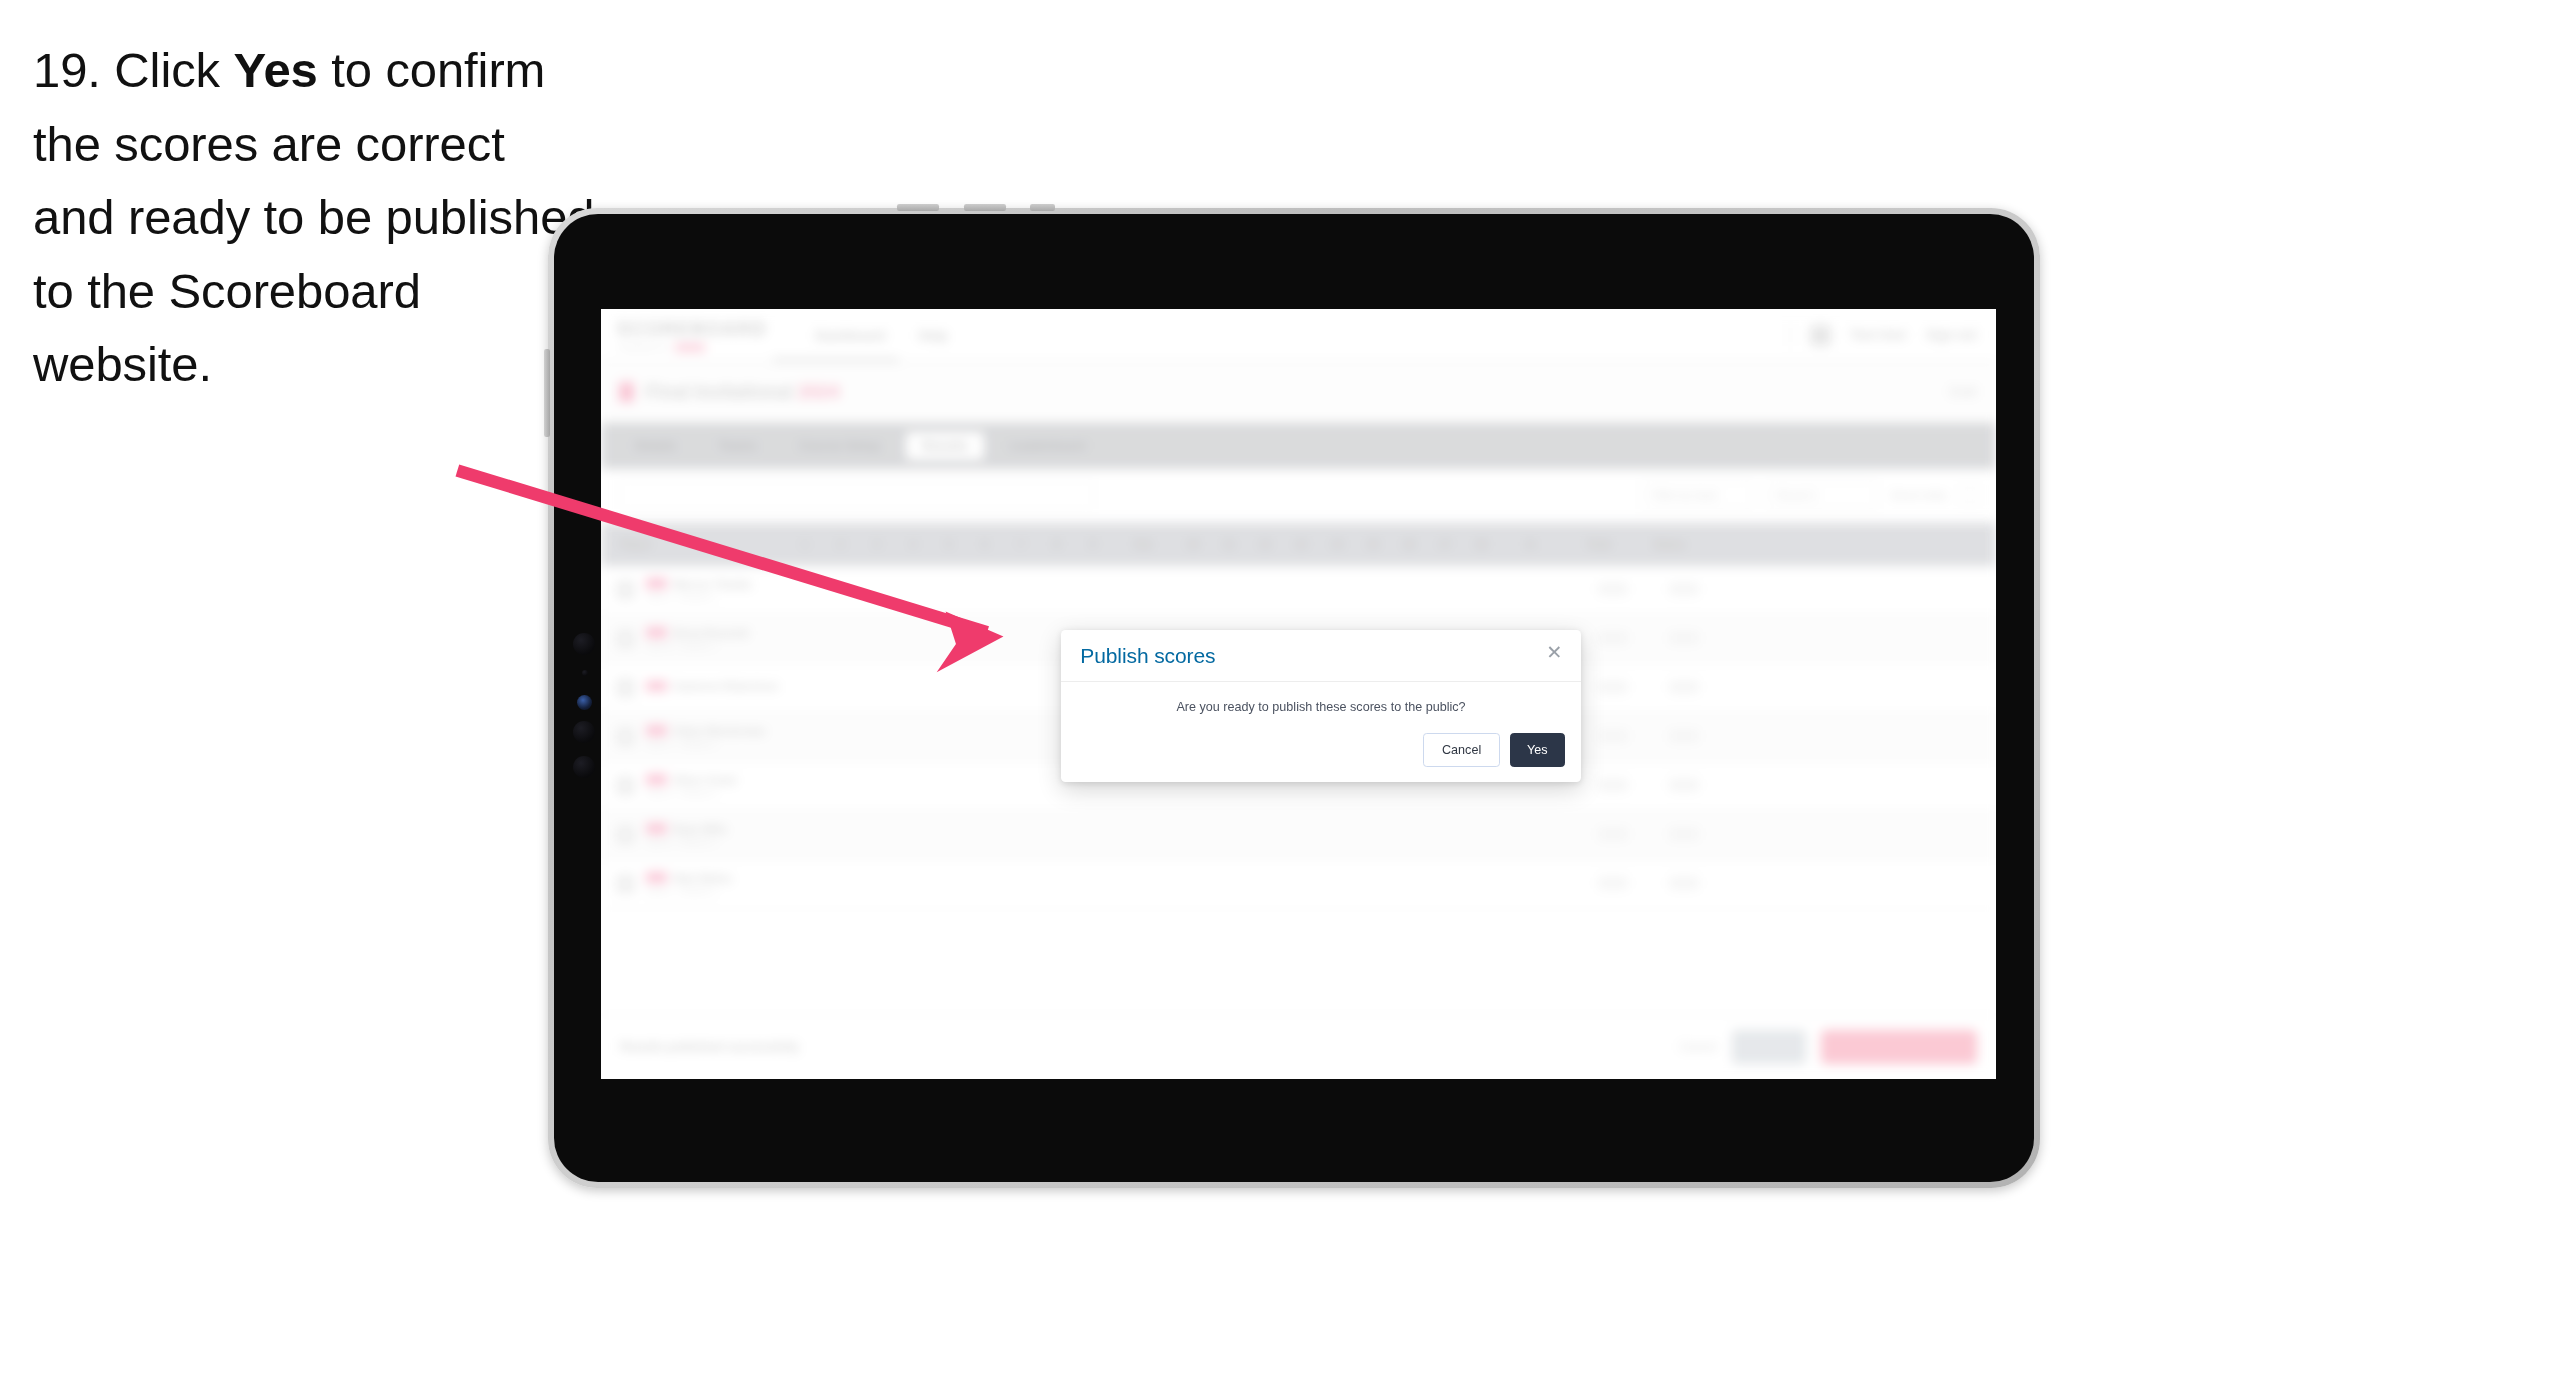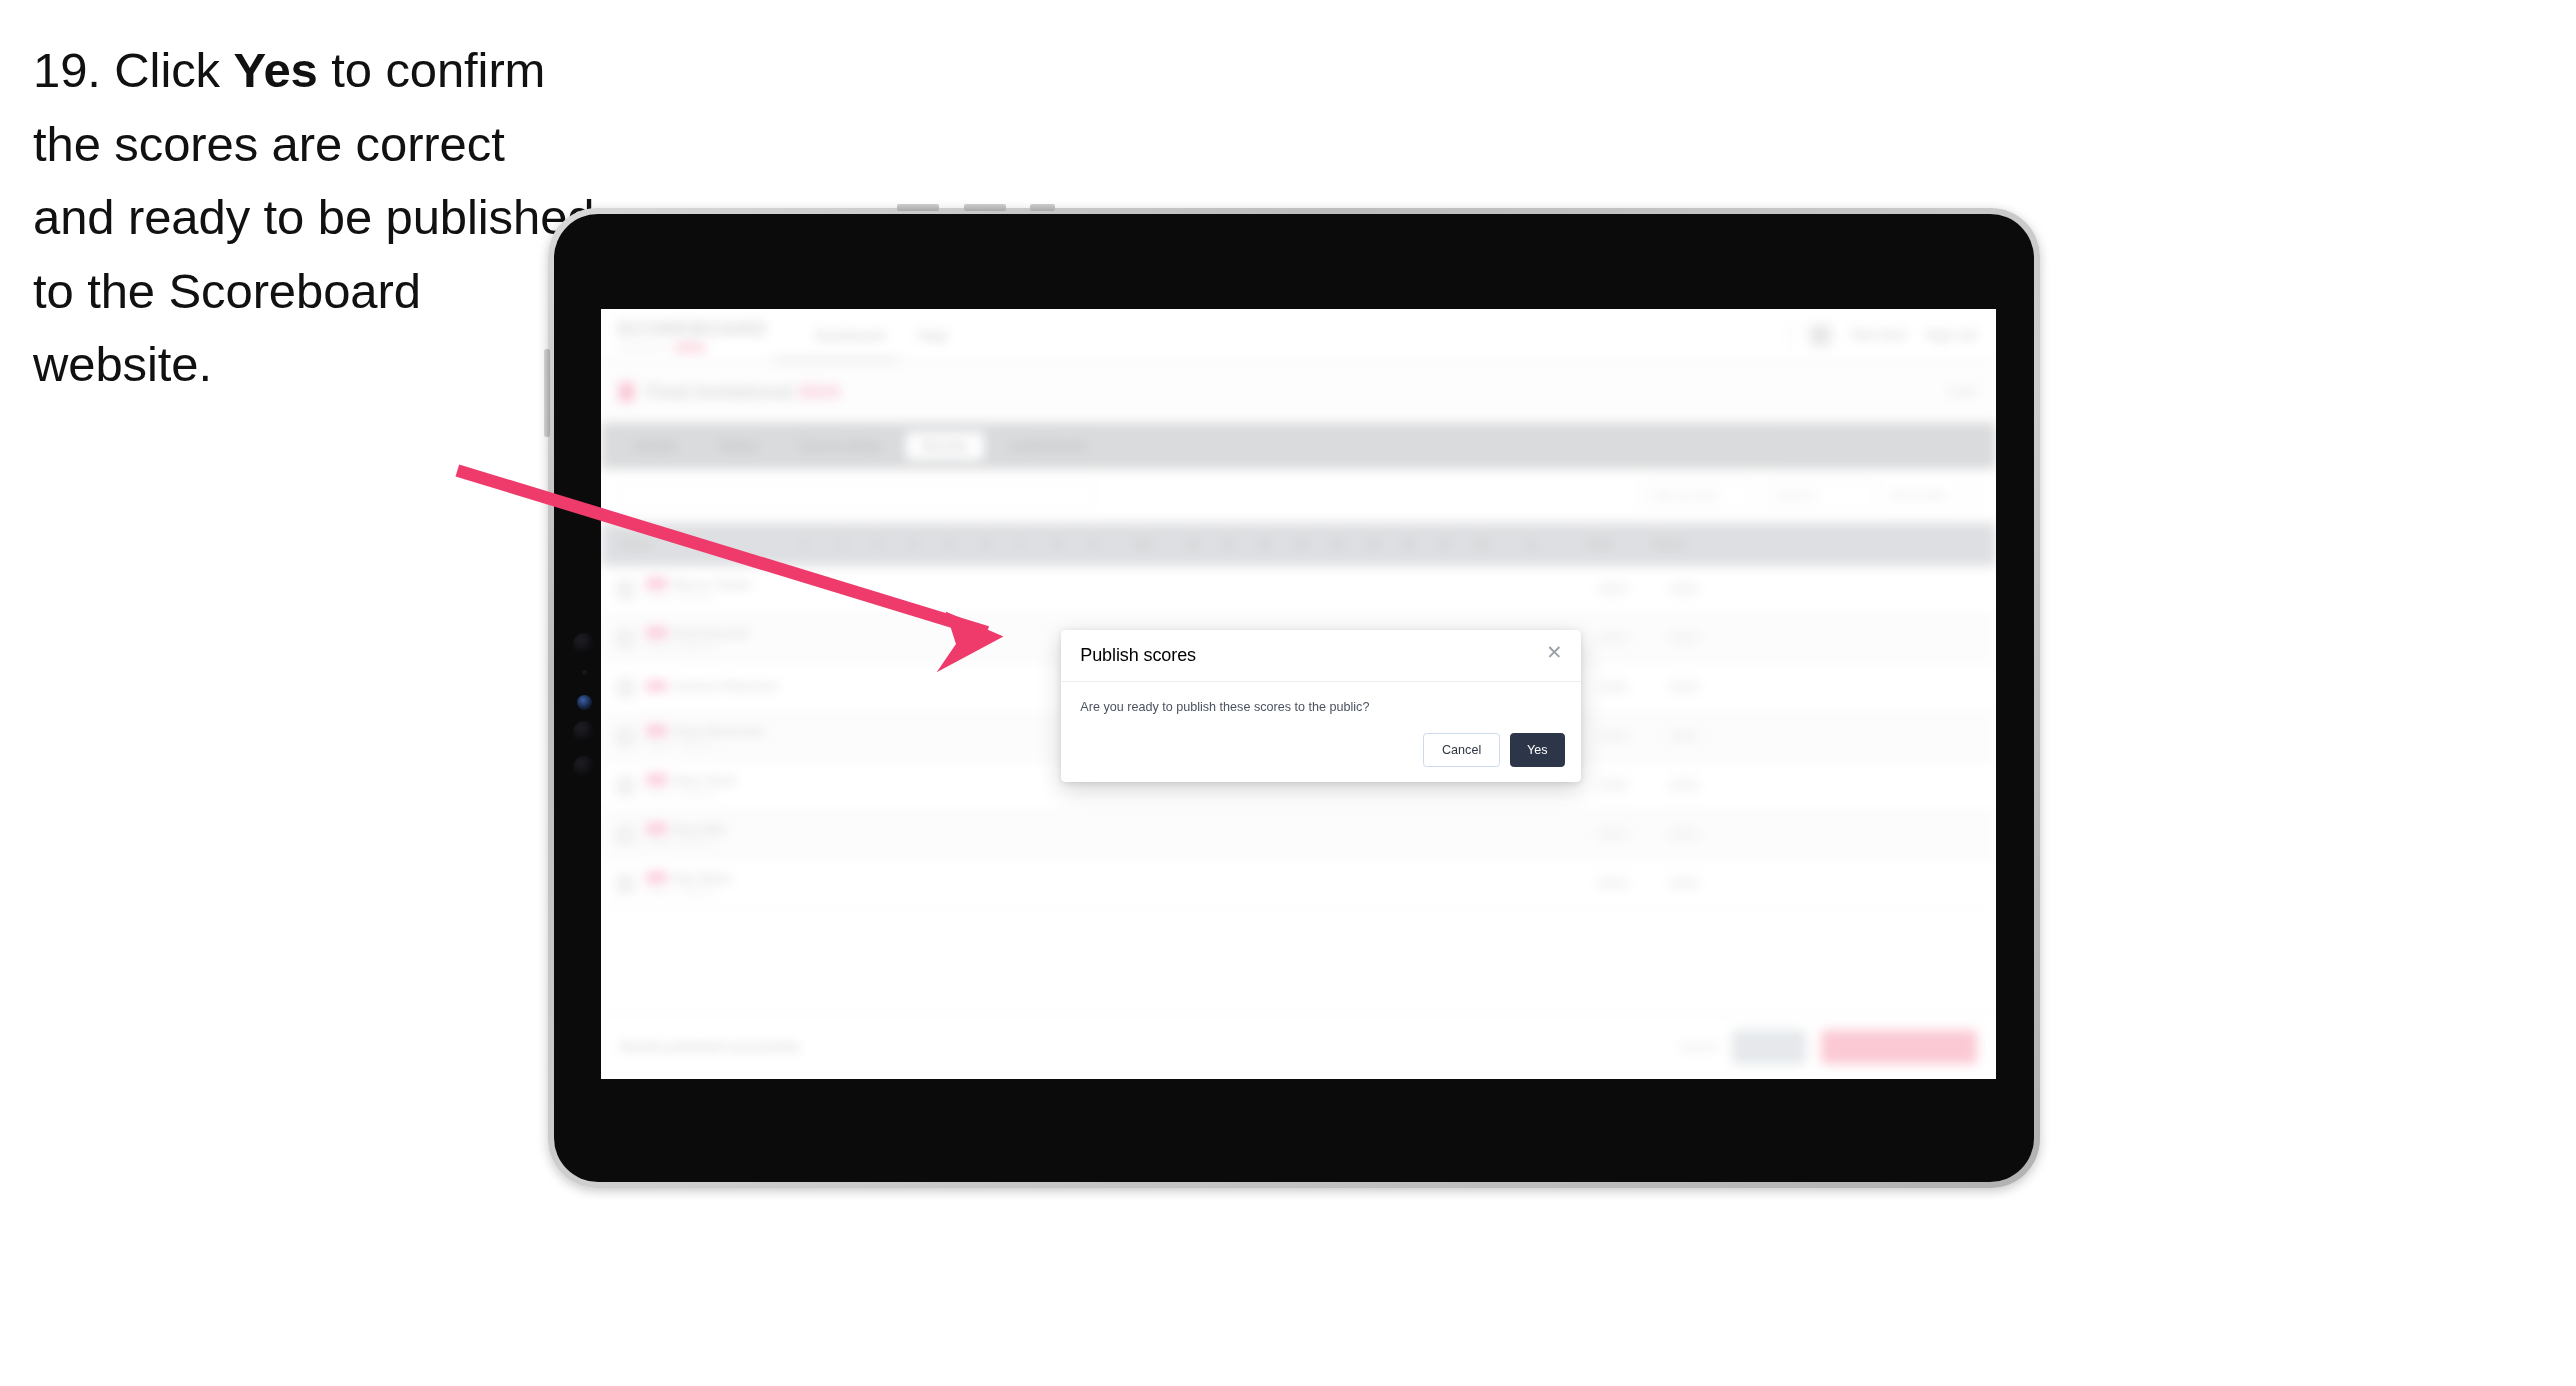--- a/index.html
+++ b/index.html
@@ -255,31 +255,31 @@
     box-shadow: 0 7.4px 25px rgba(0,0,0,0.16), 0 1.5px 6px rgba(0,0,0,0.10);
   }
   .modal-head {
     position: relative;
     height: 52px;
     display: flex; align-items: center;
     padding: 0 19.3px;
     border-bottom: 0.7px solid #ededed;
   }
   .modal-title {
-    font-size: 18px; color: #000000; font-weight: 400;
+    font-size: 21px; color: #0369a1; font-weight: 400;
     letter-spacing: -0.1px;
   }
   .modal-close {
     position: absolute; right: 16.3px; top: 12.6px;
     width: 21px; height: 21px;
     display: flex; align-items: center; justify-content: center;
     font-size: 19.3px; line-height: 1; color: #9aa0a8; font-weight: 300;
     cursor: pointer;
   }
-  .modal-body { padding: 18px 19.3px 0 19.3px; }
+  .modal-body { padding: 18px 19.3px 0 19.3px; text-align: center; }
   .modal-msg { font-size: 12.6px; color: #4b5260; font-weight: 400; }
   .modal-foot {
     position: absolute; right: 16.3px; bottom: 15px;
     display: flex; align-items: center; gap: 9.6px;
   }
   .btn {
     font-family: "Liberation Sans", sans-serif;
     font-size: 12.6px; font-weight: 400;
     border-radius: 3.7px; cursor: pointer;
     display: flex; align-items: center; justify-content: center; margin-top: 12px;

